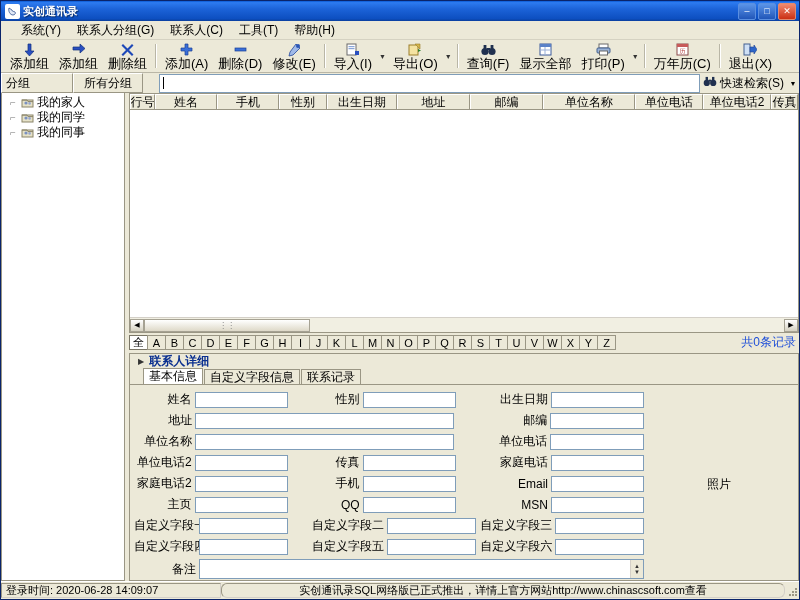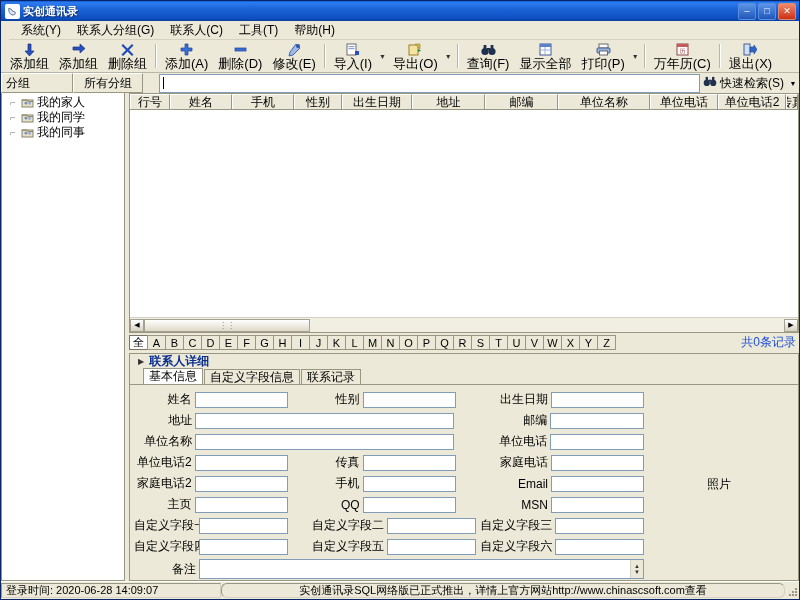--- a/index.html
+++ b/index.html
@@ -369,21 +369,21 @@
         <span>我的同事</span>
       </div>
     </div>
 
     <div class="splitv"></div>
 
     <div class="right">
 
       <div class="grid">
         <div class="grid-head">
-          <div class="gh" style="width:40px">行号</div>
+          <div class="gh" style="width:25px">行号</div>
           <div class="gh" style="width:62px">姓名</div>
           <div class="gh" style="width:62px">手机</div>
           <div class="gh" style="width:48px">性别</div>
           <div class="gh" style="width:70px">出生日期</div>
           <div class="gh" style="width:73px">地址</div>
           <div class="gh" style="width:73px">邮编</div>
           <div class="gh" style="width:92px">单位名称</div>
           <div class="gh" style="width:68px">单位电话</div>
           <div class="gh" style="width:68px">单位电话2</div>
           <div class="gh" style="flex:1">传真</div>

